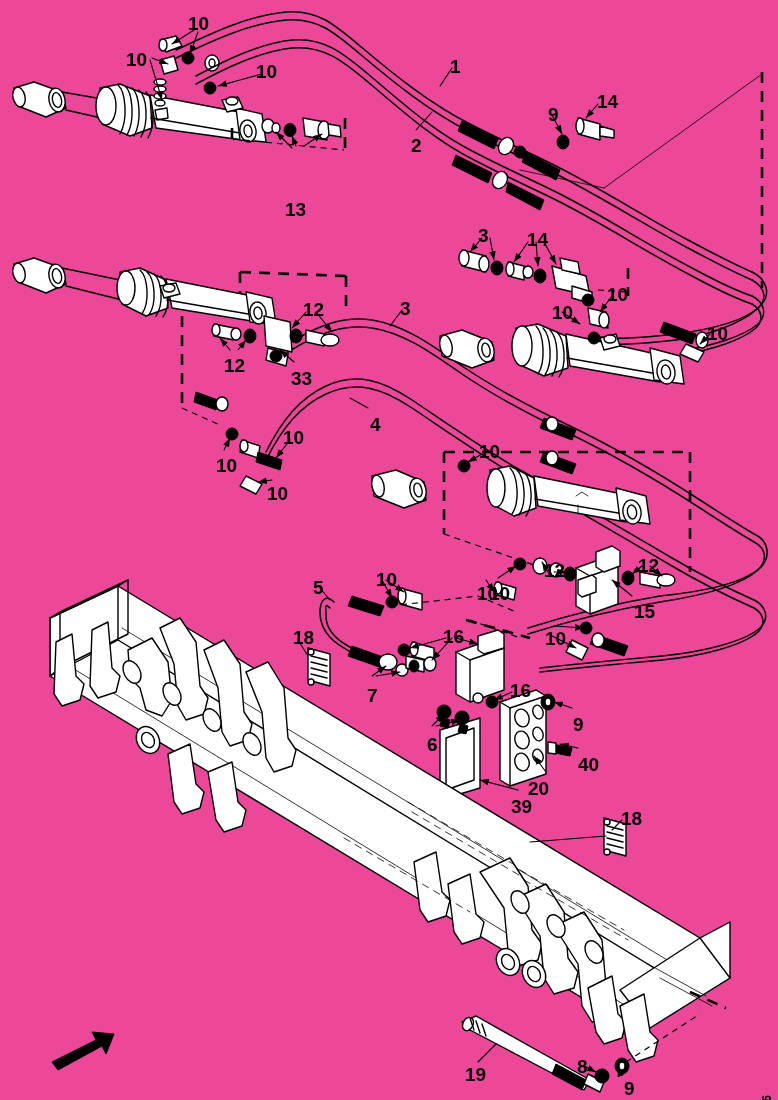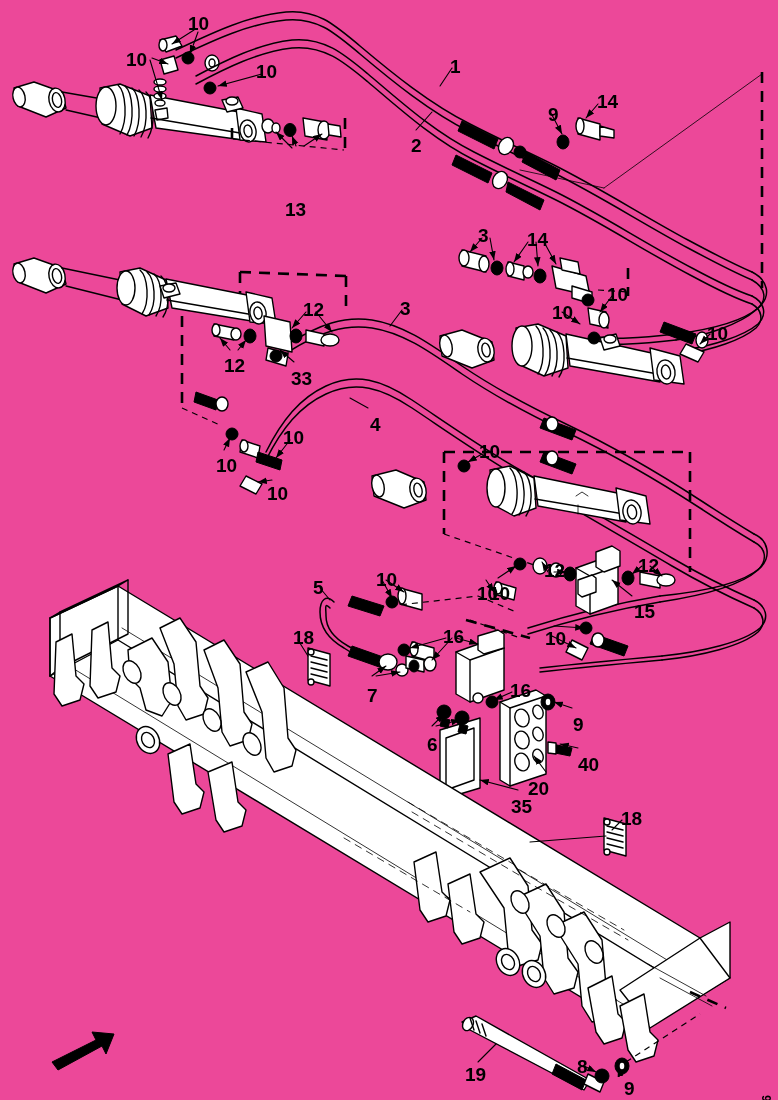--- a/index.html
+++ b/index.html
@@ -639,21 +639,21 @@
     <span class="callout" style="left:634px;top:602px;">15</span>
     <span class="callout" style="left:293px;top:628px;">18</span>
     <span class="callout" style="left:443px;top:627px;">16</span>
     <span class="callout" style="left:545px;top:629px;">10</span>
     <span class="callout" style="left:367px;top:686px;">7</span>
     <span class="callout" style="left:510px;top:681px;">16</span>
     <span class="callout" style="left:573px;top:715px;">9</span>
     <span class="callout" style="left:427px;top:735px;">6</span>
     <span class="callout" style="left:578px;top:755px;">40</span>
     <span class="callout" style="left:528px;top:779px;">20</span>
-    <span class="callout" style="left:511px;top:797px;">35</span>
+    <span class="callout" style="left:511px;top:797px;">39</span>
     <span class="callout" style="left:621px;top:809px;">18</span>
     <span class="callout" style="left:465px;top:1065px;">19</span>
     <span class="callout" style="left:577px;top:1057px;">8</span>
     <span class="callout" style="left:624px;top:1079px;">9</span>
   </div>
 
   <div class="drawing-id">391 006</div>
 
 </div>
 

